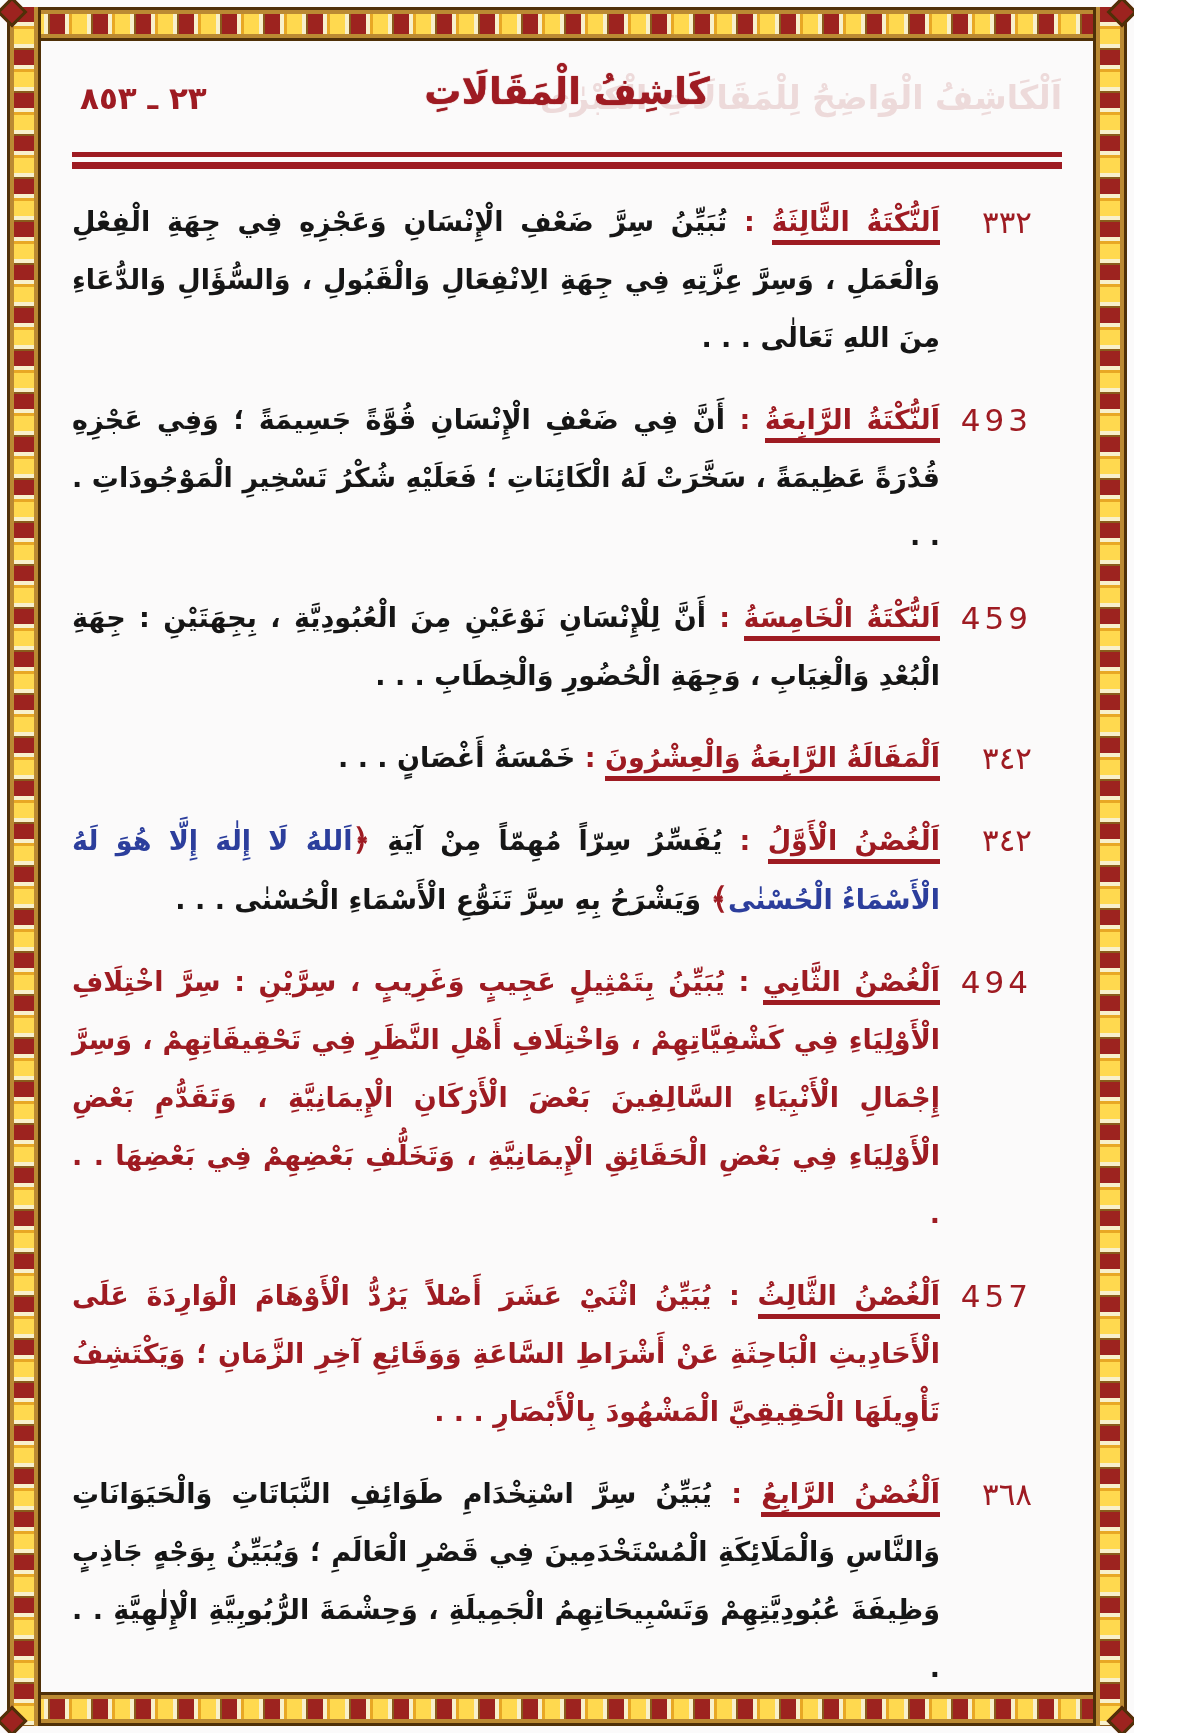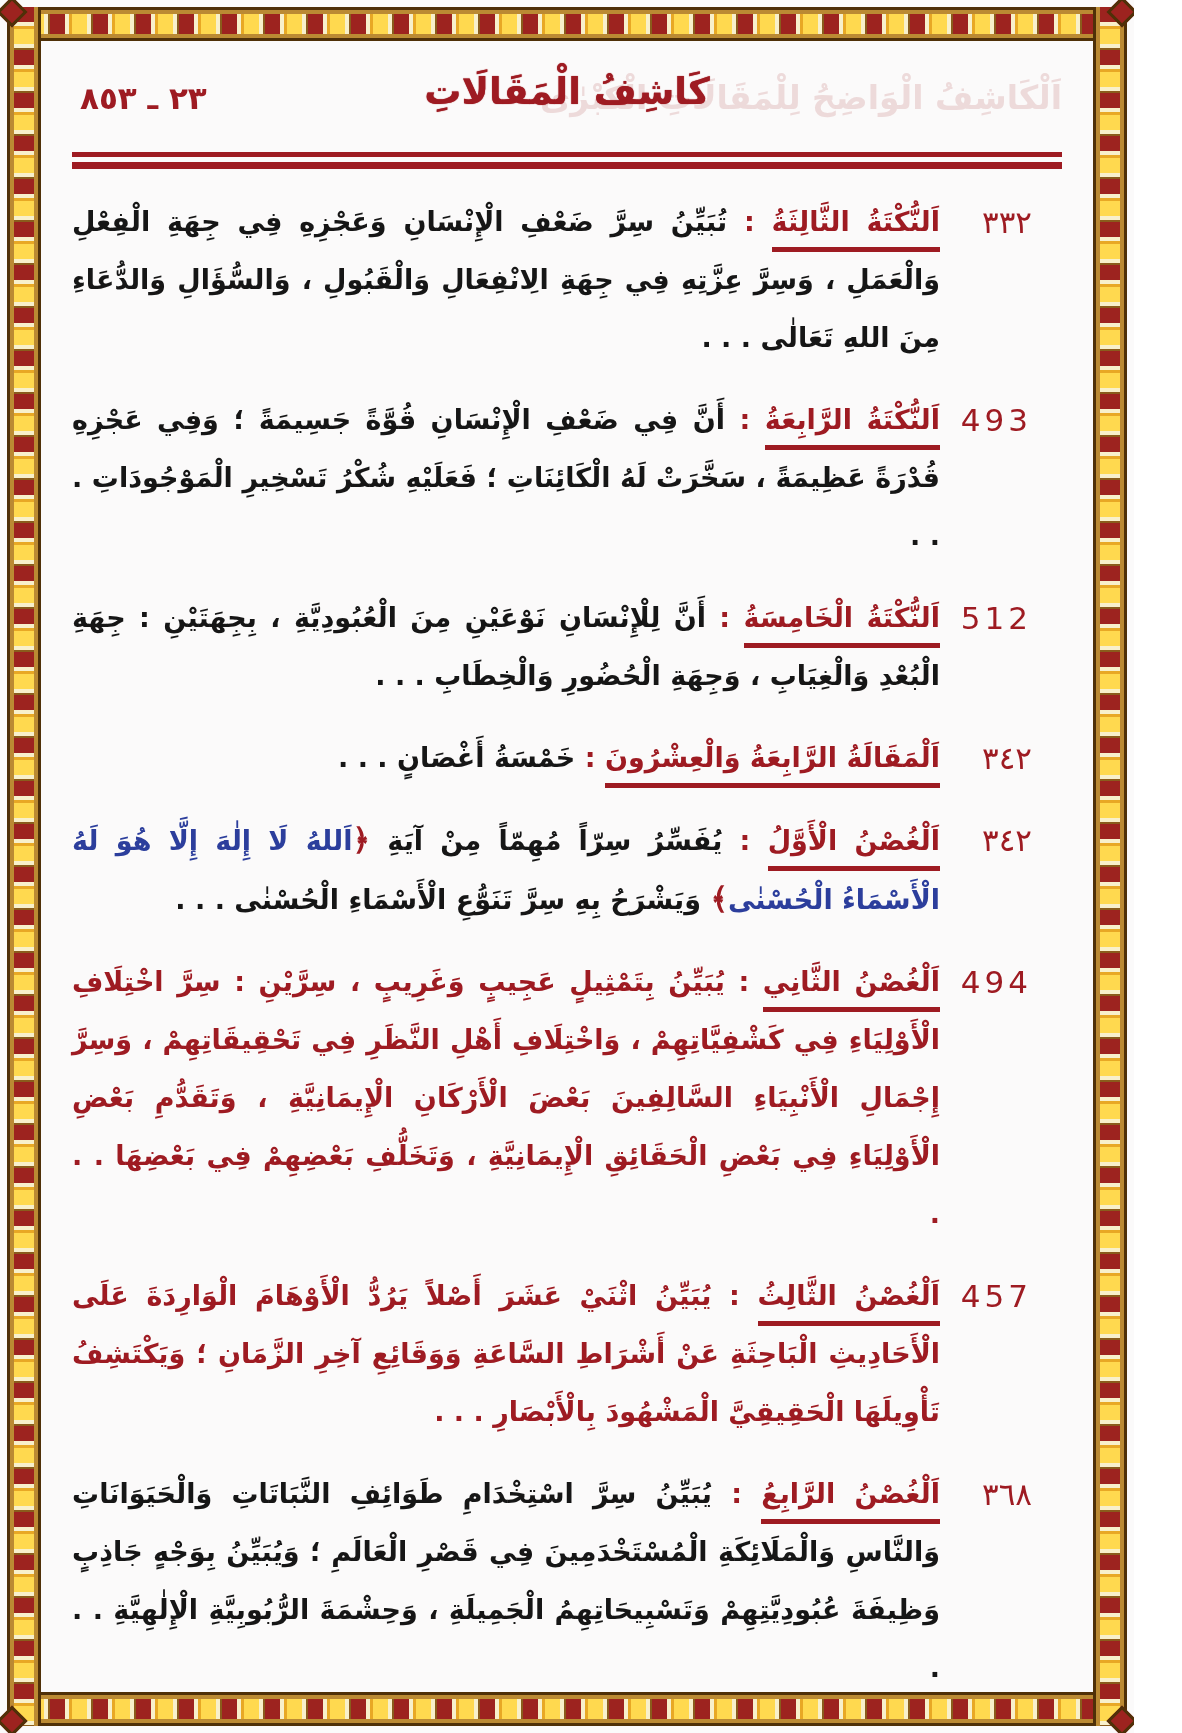--- a/index.html
+++ b/index.html
@@ -88,21 +88,21 @@
   .entry-num{
     flex:0 0 76px;width:76px;
     font-size:31px;font-weight:normal;color:var(--red);
     line-height:58px;letter-spacing:4px;text-align:right;
     margin-left:16px;white-space:nowrap;
   }
   .entry-body{flex:1;text-align:justify;}
   .entry-title{
     color:var(--red);
     border-bottom:5px solid var(--red);
-    padding-bottom:10px;
+    padding-bottom:3px;
     margin-top:26px;
   }
   .colon{color:var(--red);}
   .red-body .t-text{color:var(--red);margin-left:20px;}
   .verse{color:var(--blue);}
   .bracket{color:var(--red);font-size:30px;}
 </style>
 </head>
 <body>
 
@@ -134,21 +134,21 @@
       <div class="entry-num">٣٣٢</div>
       <div class="entry-body"><span class="entry-title">اَلنُّكْتَةُ الثَّالِثَةُ</span><span class="colon"> : </span><span class="t-text">تُبَيِّنُ سِرَّ ضَعْفِ الْإِنْسَانِ وَعَجْزِهِ فِي جِهَةِ الْفِعْلِ وَالْعَمَلِ ، وَسِرَّ عِزَّتِهِ فِي جِهَةِ الِانْفِعَالِ وَالْقَبُولِ ، وَالسُّؤَالِ وَالدُّعَاءِ مِنَ اللهِ تَعَالٰى . . .</span></div>
     </div>
 
     <div class="entry bodytext">
       <div class="entry-num">493</div>
       <div class="entry-body"><span class="entry-title">اَلنُّكْتَةُ الرَّابِعَةُ</span><span class="colon"> : </span><span class="t-text">أَنَّ فِي ضَعْفِ الْإِنْسَانِ قُوَّةً جَسِيمَةً ؛ وَفِي عَجْزِهِ قُدْرَةً عَظِيمَةً ، سَخَّرَتْ لَهُ الْكَائِنَاتِ ؛ فَعَلَيْهِ شُكْرُ تَسْخِيرِ الْمَوْجُودَاتِ . . .</span></div>
     </div>
 
     <div class="entry bodytext">
-      <div class="entry-num">512</div>
+      <div class="entry-num">459</div>
       <div class="entry-body"><span class="entry-title">اَلنُّكْتَةُ الْخَامِسَةُ</span><span class="colon"> : </span><span class="t-text">أَنَّ لِلْإِنْسَانِ نَوْعَيْنِ مِنَ الْعُبُودِيَّةِ ، بِجِهَتَيْنِ : جِهَةِ الْبُعْدِ وَالْغِيَابِ ، وَجِهَةِ الْحُضُورِ وَالْخِطَابِ . . .</span></div>
     </div>
 
     <div class="entry bodytext">
       <div class="entry-num">٣٤٢</div>
       <div class="entry-body"><span class="entry-title">اَلْمَقَالَةُ الرَّابِعَةُ وَالْعِشْرُونَ</span><span class="colon"> : </span><span class="t-text">خَمْسَةُ أَغْصَانٍ . . .</span></div>
     </div>
 
     <div class="entry bodytext">
       <div class="entry-num">٣٤٢</div>

